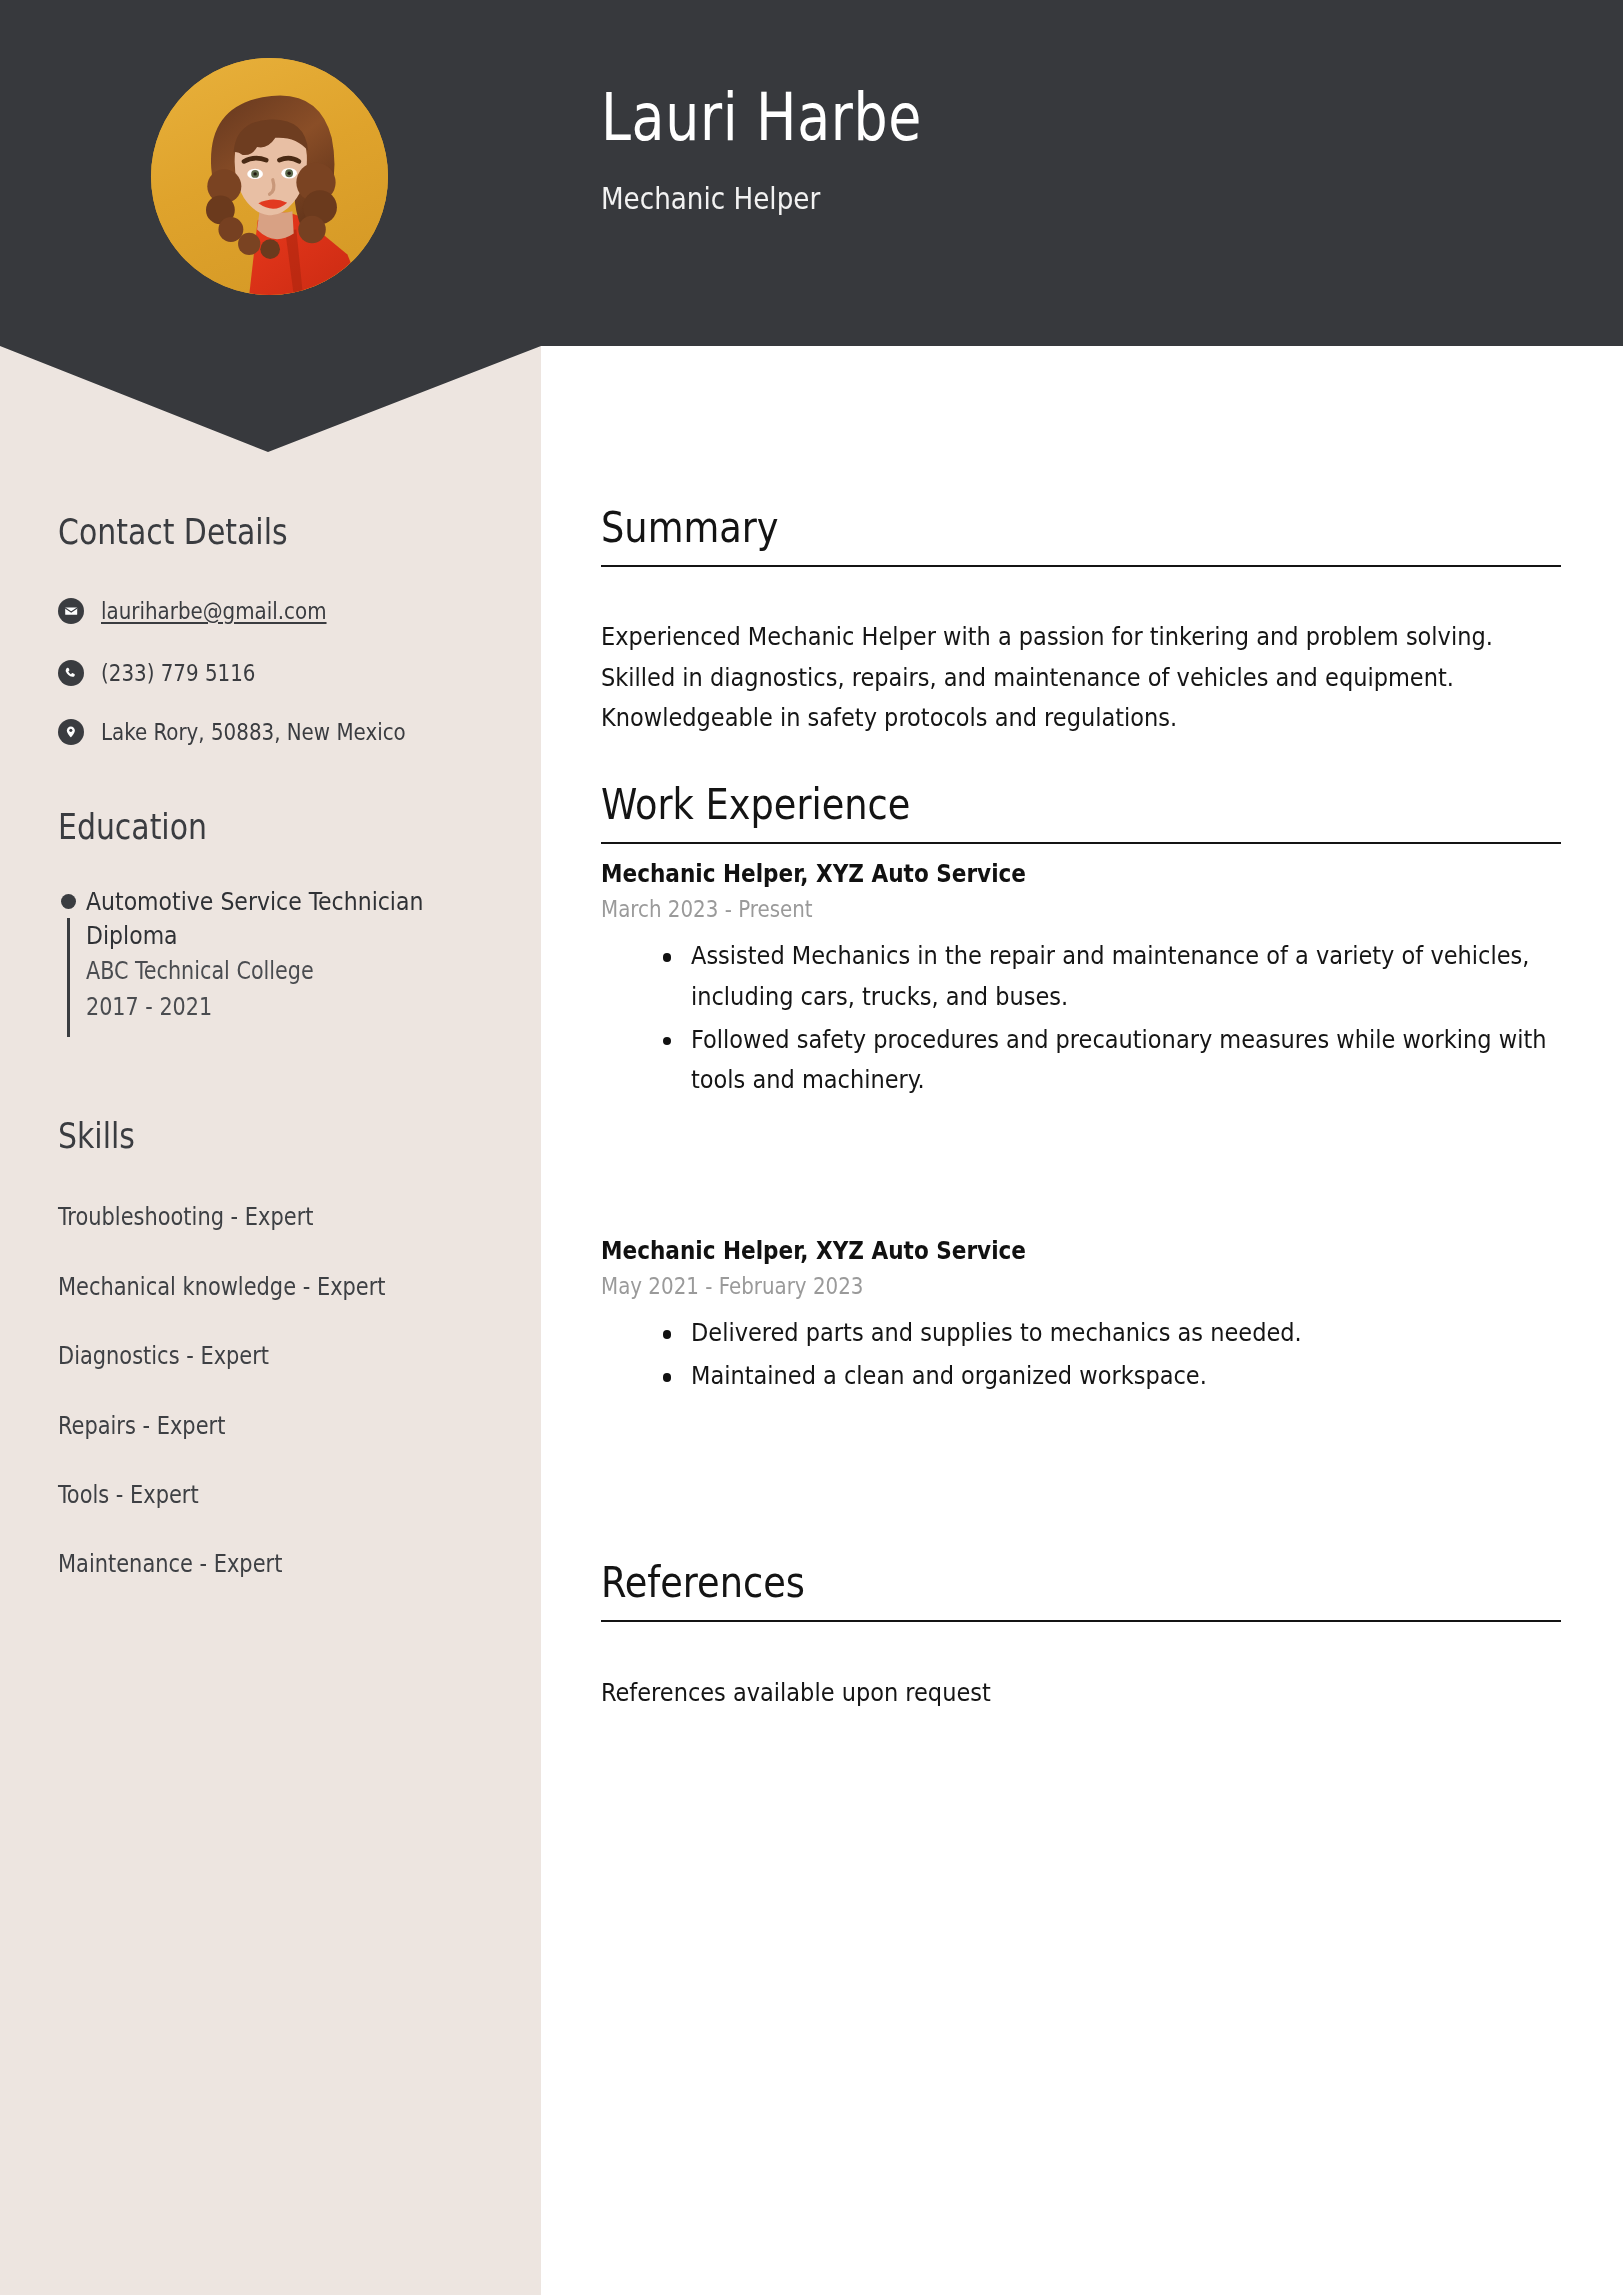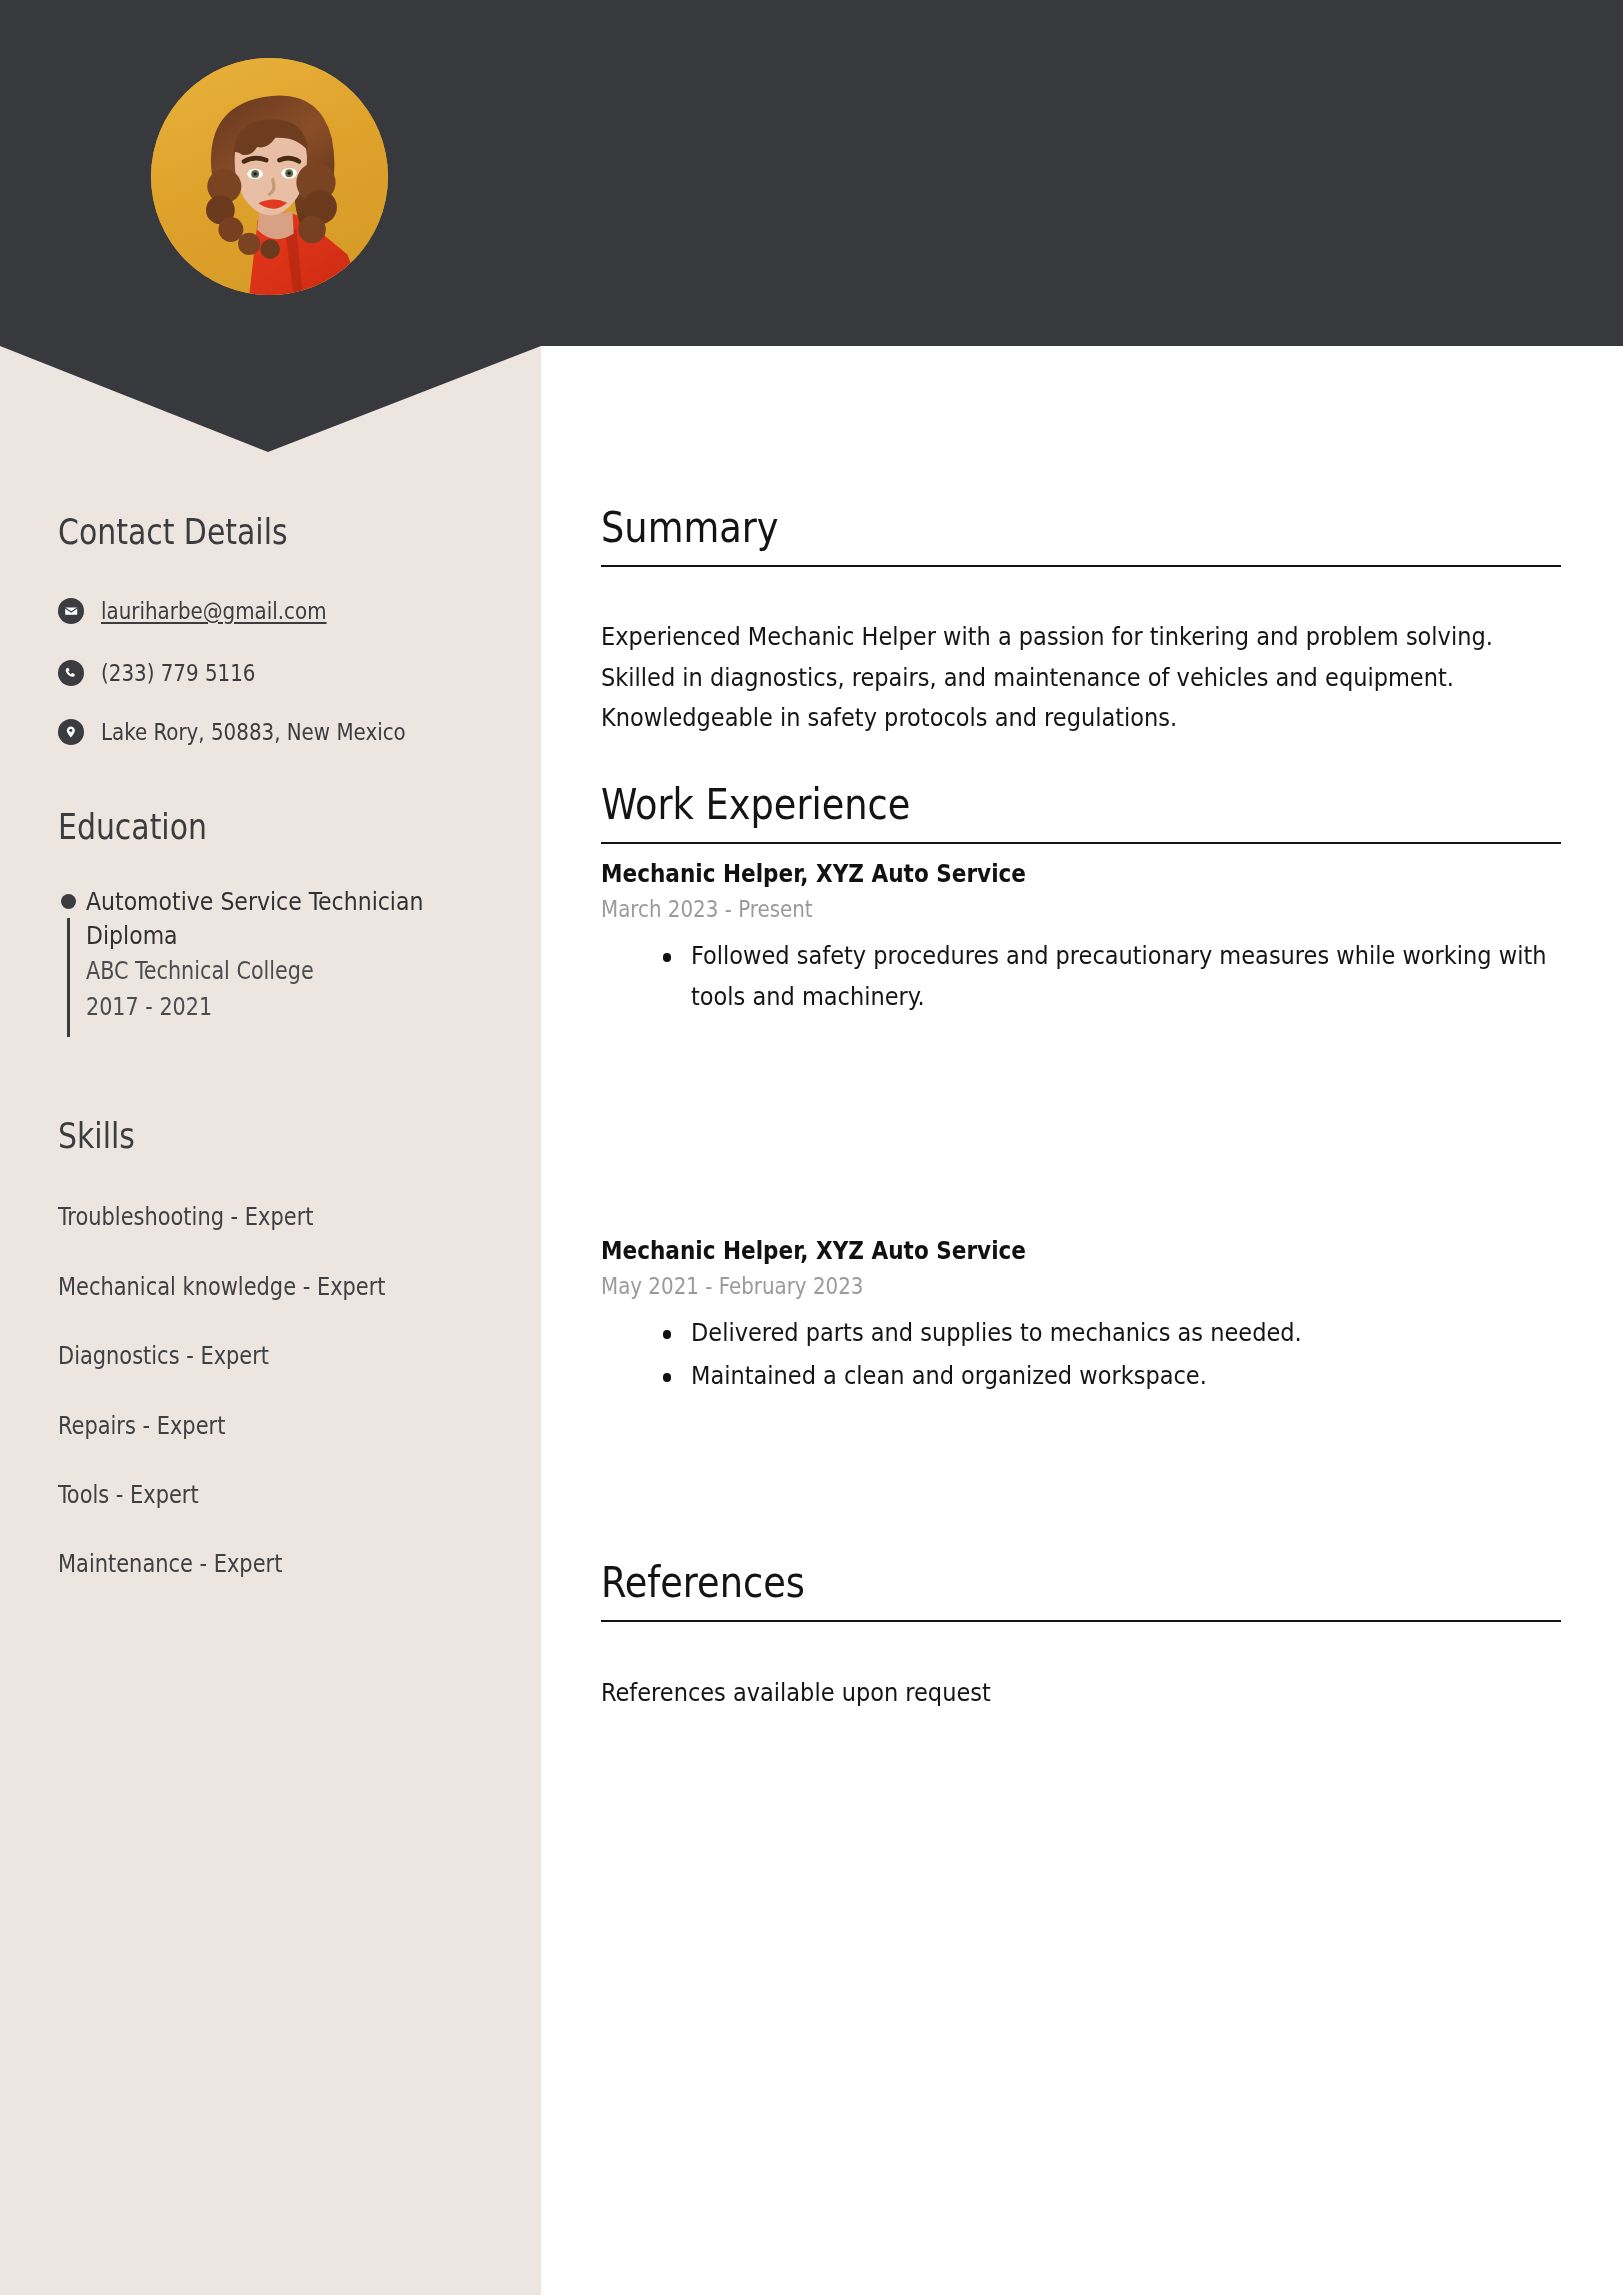--- a/index.html
+++ b/index.html
@@ -212,20 +212,24 @@
       <circle cx="159" cy="177" r="6" fill="#5E6B4E"></circle>
       <circle cx="211" cy="176" r="6" fill="#5E6B4E"></circle>
       <circle cx="159" cy="177" r="2.6" fill="#201810"></circle>
       <circle cx="211" cy="176" r="2.6" fill="#201810"></circle>
 
       <path d="M186 186 q5 17 -5 22" stroke="#C9987A" stroke-width="5" fill="none" stroke-linecap="round"></path>
       <path d="M164 222 q22 -11 44 -1 q-20 18 -44 1 Z" fill="#E23A20"></path>
     </svg>
   </div>
 
+  <div class="name-block">
+    <div class="name">Lauri Harbe</div>
+    <div class="job-title">Mechanic Helper</div>
+  </div>
 
   <div class="side-content">
 
     <div class="side-h" style="top:512px">Contact Details</div>
 
     <div class="contact-row" style="top:589px">
       <span class="ci">
         <svg width="14.4" height="14.4" viewBox="0 0 24 24">
             <path d="M3 6h18a1 1 0 0 1 1 1v10a1 1 0 0 1-1 1H3a1 1 0 0 1-1-1V7a1 1 0 0 1 1-1z" fill="#fff"></path>
             <path d="M2.6 7.2 12 13.4l9.4-6.2" stroke="#3A3C40" stroke-width="1.9" fill="none" stroke-linecap="round"></path>
@@ -282,20 +286,21 @@
     </div>
     <div class="body-p" style="top:576px">Experienced Mechanic Helper with a passion for tinkering and problem solving. Skilled in diagnostics, repairs, and maintenance of vehicles and equipment. Knowledgeable in safety protocols and regulations.</div>
 
     <div class="sec-h" style="top:779px">
       <span>Work Experience</span>
     </div>
 
     <div class="job-head" style="top:859px">Mechanic Helper, XYZ Auto Service</div>
     <div class="job-date" style="top:896px">March 2023 - Present</div>
     <ul class="blist" style="top:936px">
+      <li>Assisted Mechanics in the repair and maintenance of a variety of vehicles, including cars, trucks, and buses.</li>
       <li>Followed safety procedures and precautionary measures while working with tools and machinery.</li>
     </ul>
 
     <div class="job-head" style="top:1236px">Mechanic Helper, XYZ Auto Service</div>
     <div class="job-date" style="top:1273px">May 2021 - February 2023</div>
     <ul class="blist" style="top:1313px">
       <li>Delivered parts and supplies to mechanics as needed.</li>
       <li>Maintained a clean and organized workspace.</li>
     </ul>
 

